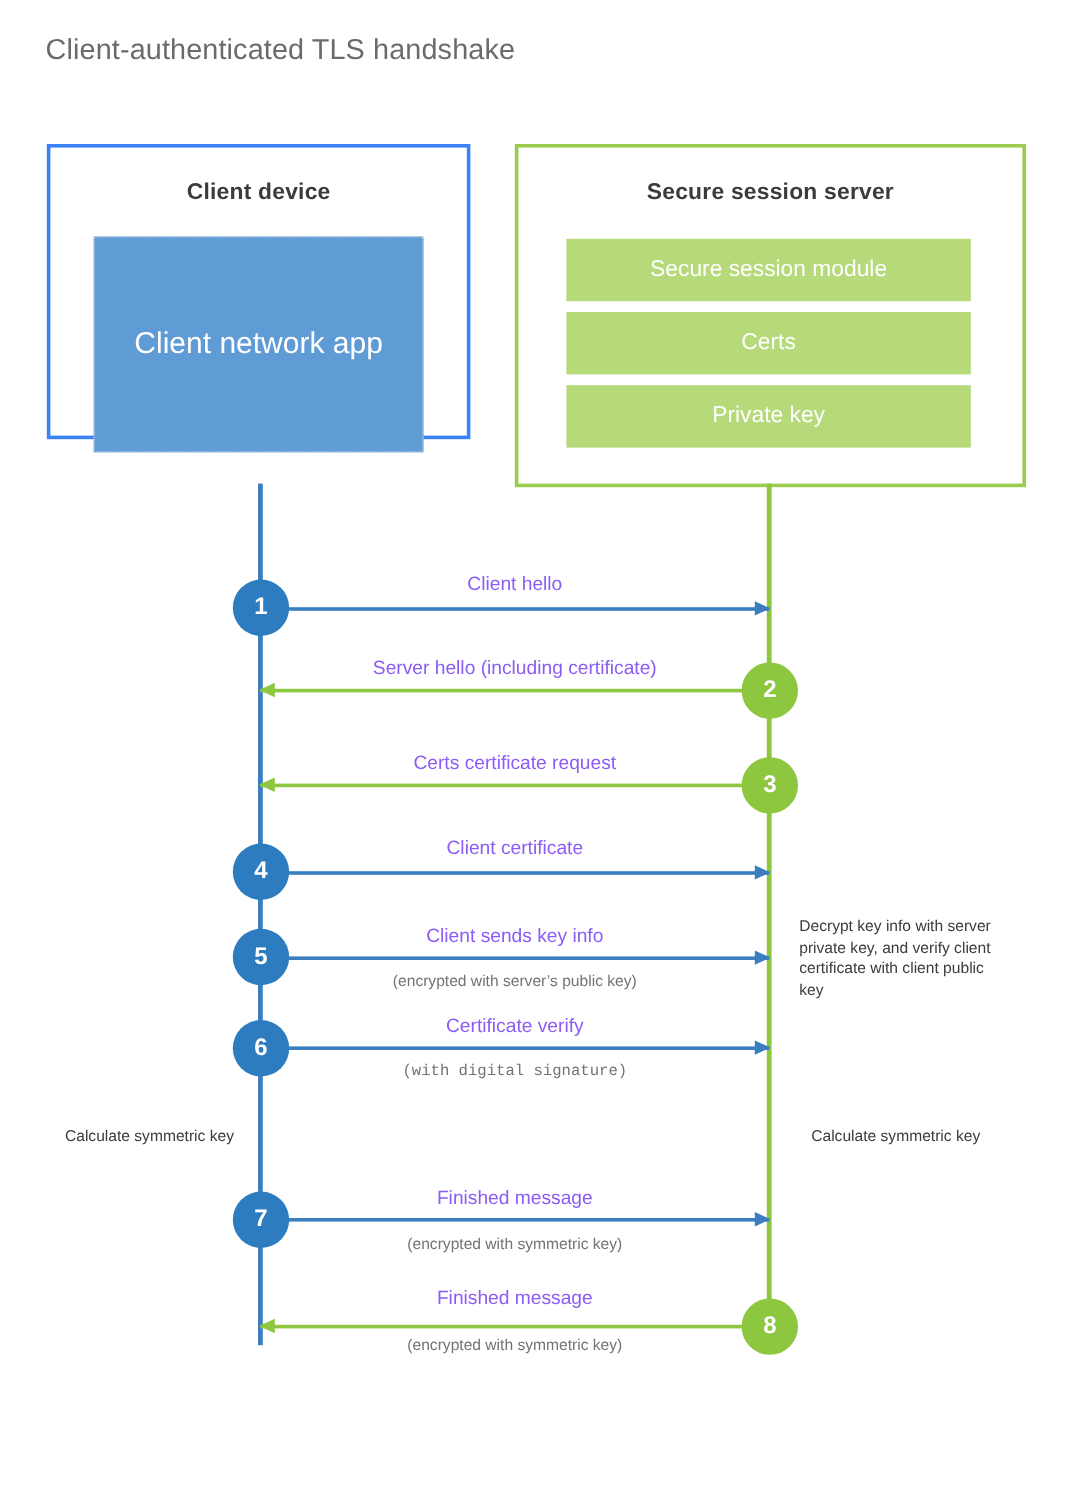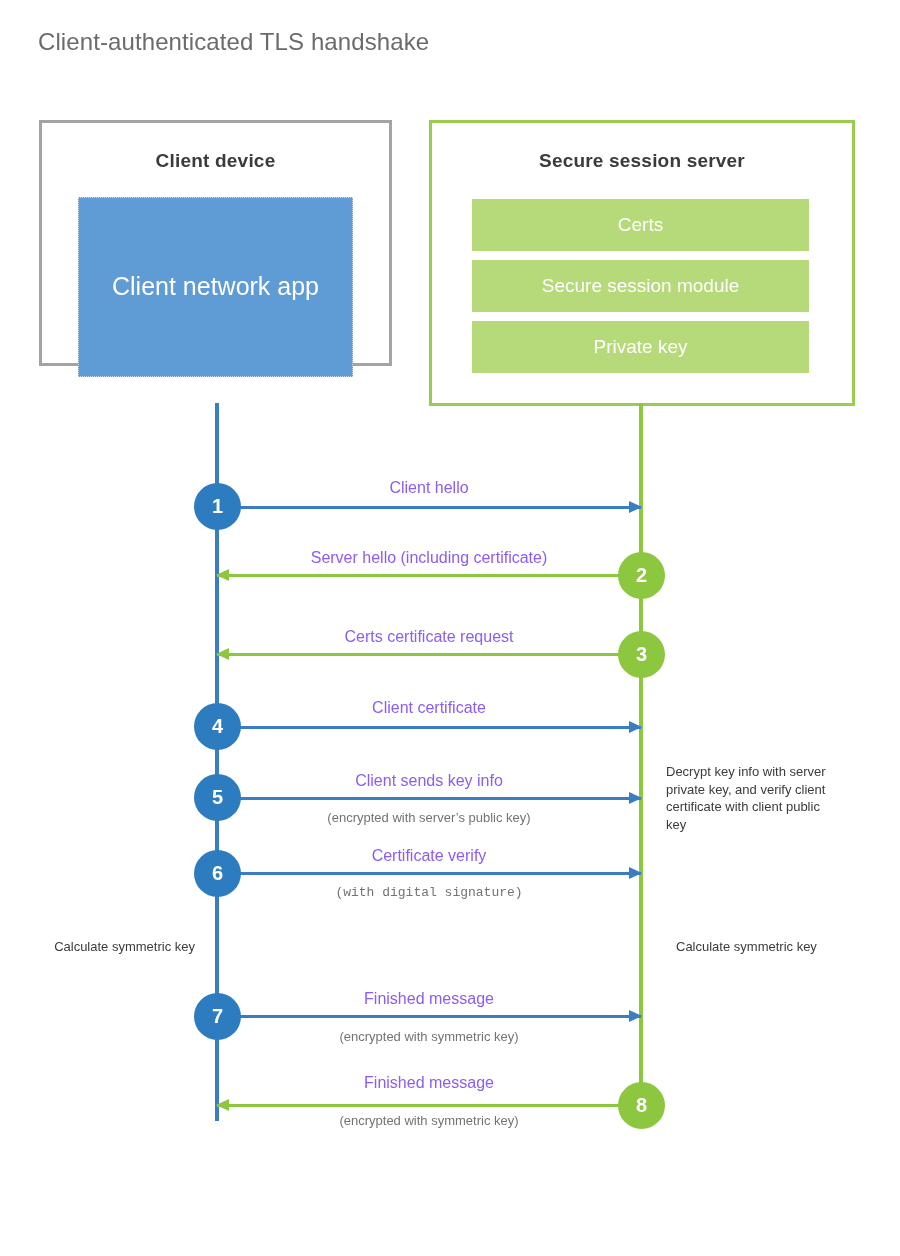--- a/index.html
+++ b/index.html
@@ -36,21 +36,21 @@
   .party-box {
     position: absolute;
     box-sizing: border-box;
     background: #ffffff;
   }
   .party-box.client {
     left: 39px;
     top: 120px;
     width: 353px;
     height: 246px;
-    border: 3px solid #a3a3a3;
+    border: 3px solid #3b82f6;
     text-decoration: underline;
   }
   .party-box.server {
     left: 429px;
     top: 120px;
     width: 426px;
     height: 286px;
     border: 3px solid #9ccc4f;
   }
   .party-title {
@@ -195,22 +195,22 @@
   <div class="page-title">Client-authenticated TLS handshake</div>
 
   <div class="party-box client">
     <div class="party-title">Client device</div>
     <div class="client-app">Client network app</div>
   </div>
 
   <div class="party-box server">
     <div class="party-title">Secure session server</div>
     <div class="server-bars">
+      <div class="server-bar">Secure session module</div>
       <div class="server-bar">Certs</div>
-      <div class="server-bar">Secure session module</div>
       <div class="server-bar">Private key</div>
     </div>
   </div>
 
   <div class="lifeline client-line"></div>
   <div class="lifeline server-line"></div>
 
   <div class="arrow blue to-right" style="left:217px; top:506px; width:424px;">
     <span class="arrow-head"></span>
   </div>

